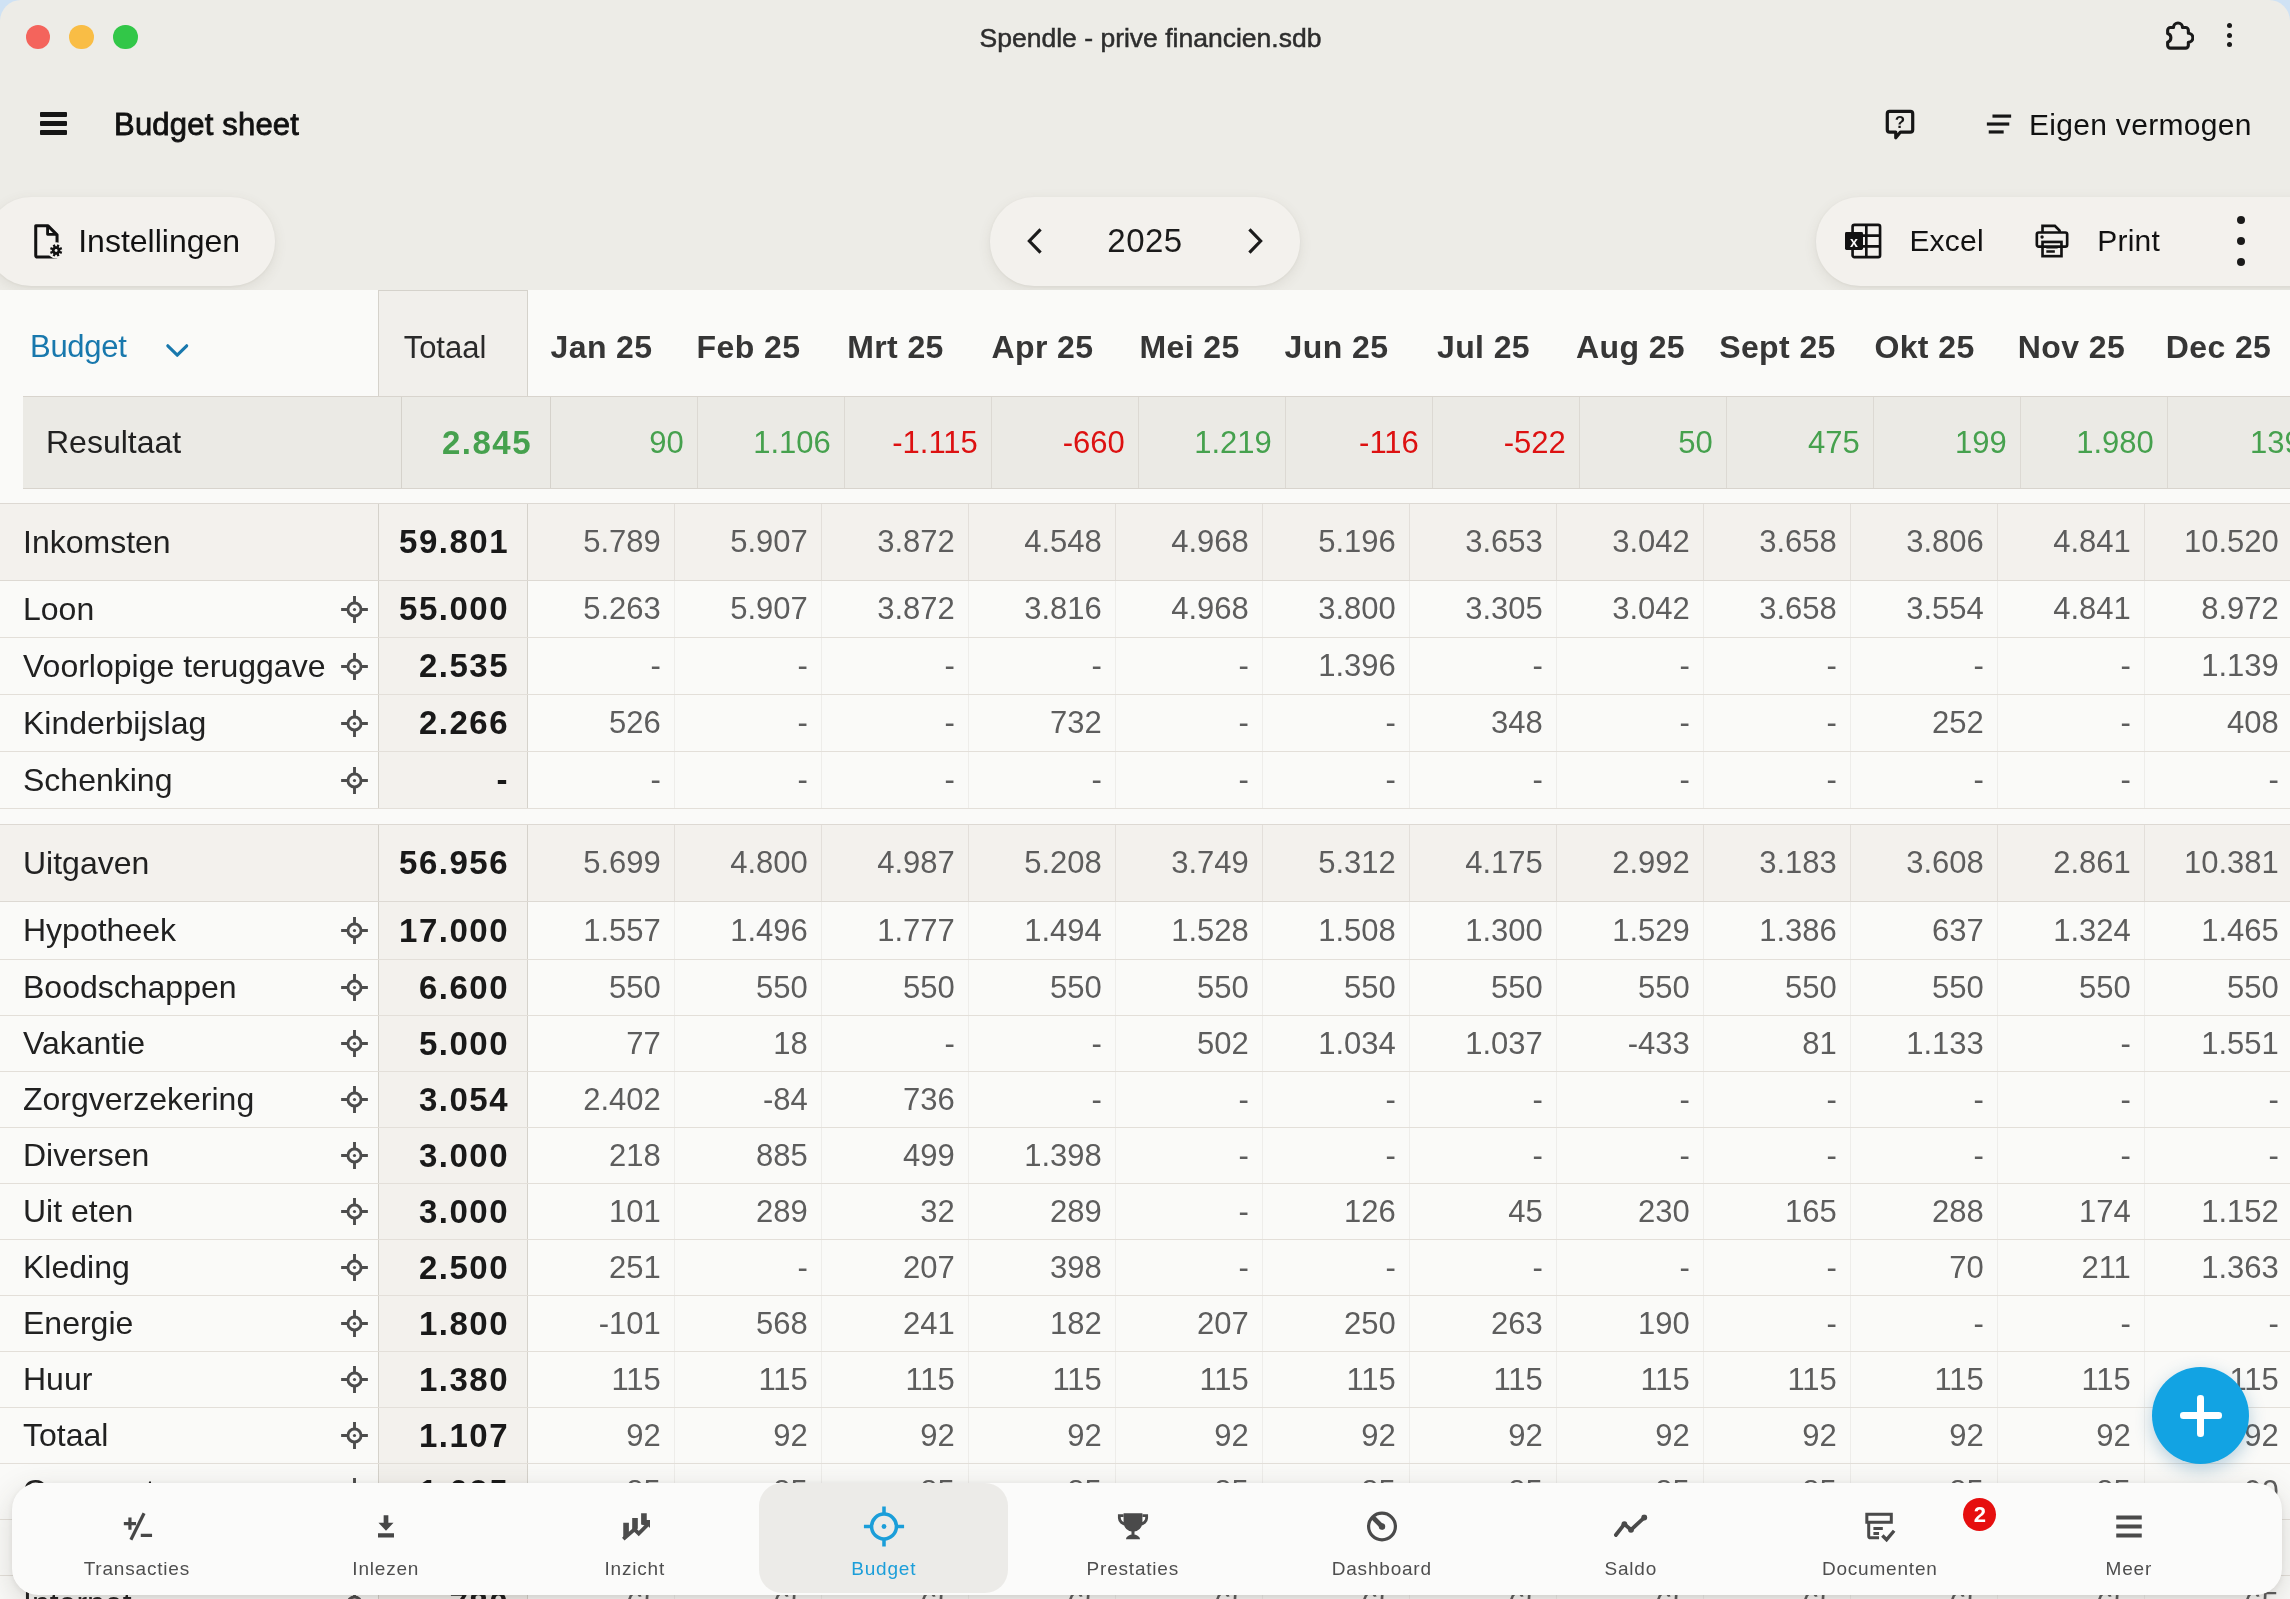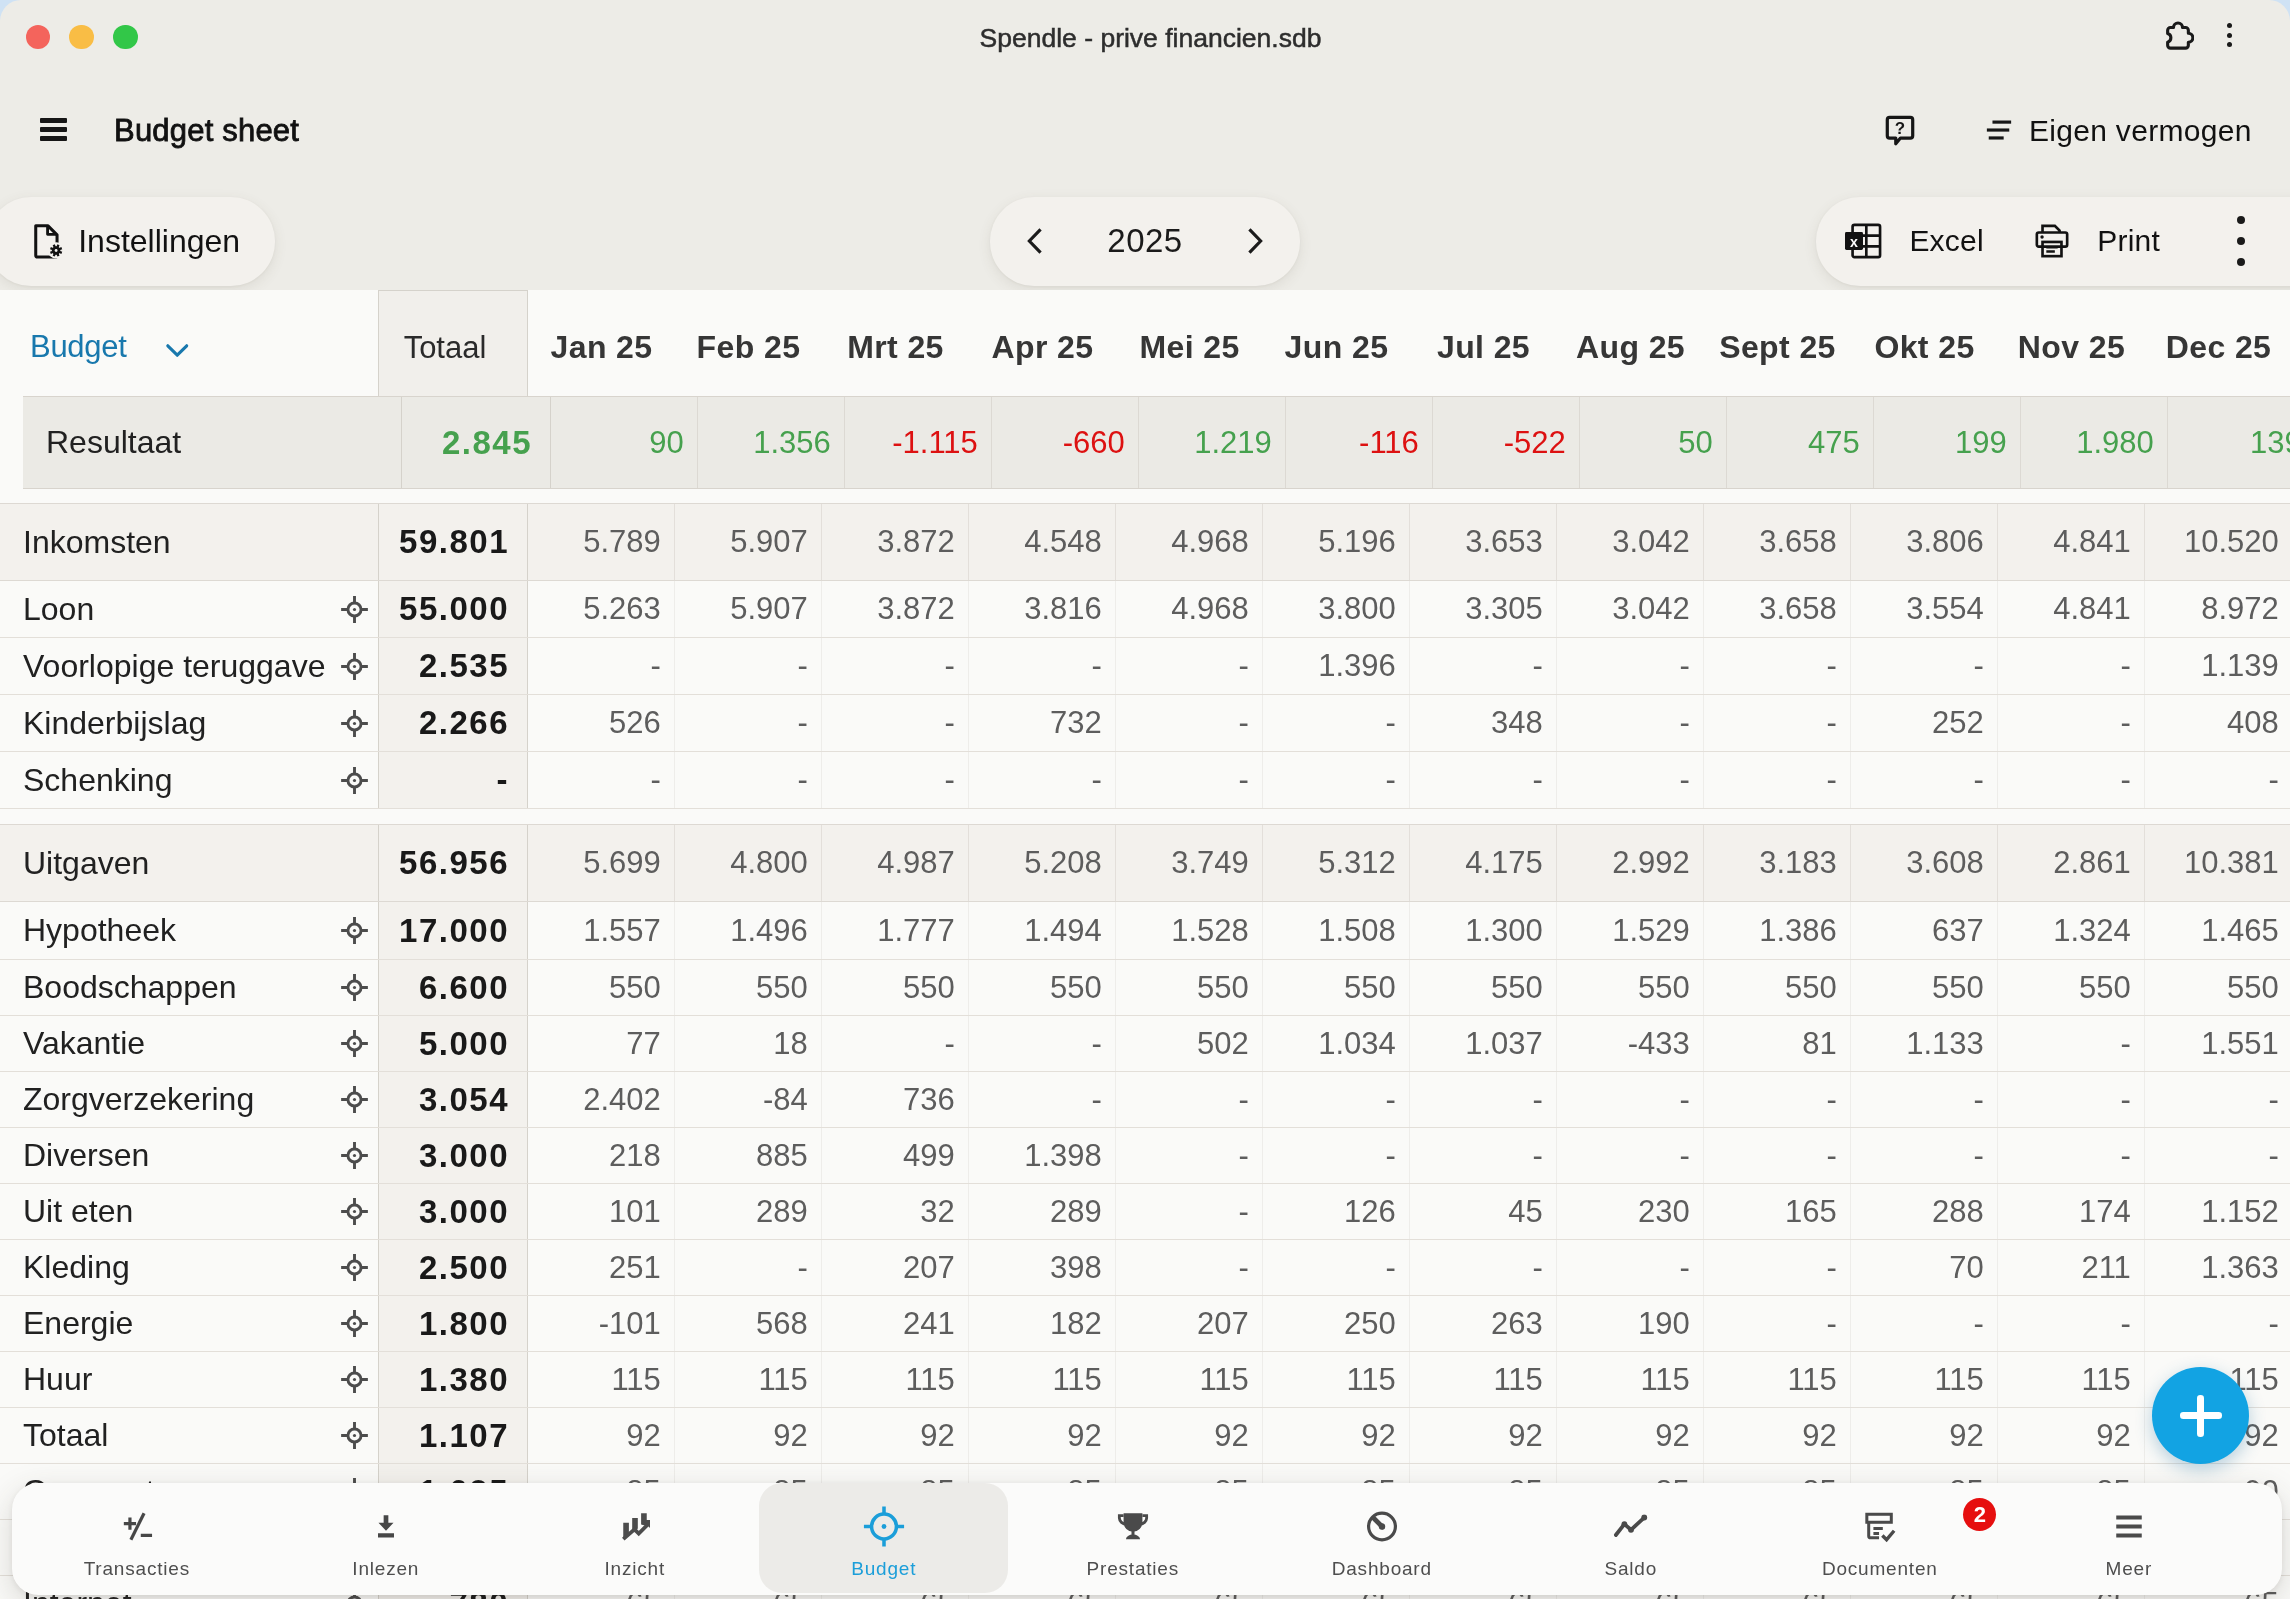--- a/index.html
+++ b/index.html
@@ -3,21 +3,21 @@
 * { margin:0; padding:0; box-sizing:border-box; }
 html,body { width:2290px; height:1599px; overflow:hidden; }
 body { background:#cfe2f4; font-family:"Liberation Sans", sans-serif; }
 .win { position:absolute; inset:0; border-radius:21px 21px 0 0; overflow:hidden; background:#edece7; }
 .titlebar { position:absolute; top:0; left:0; right:4px; height:74px; }
 .tl { position:absolute; top:24.6px; width:24.6px; height:24.6px; border-radius:50%; }
 .title { position:absolute; top:23px; left:15px; right:0; text-align:center; font-size:26.5px; color:#2d2d2d; font-weight:400; -webkit-text-stroke:0.5px #2d2d2d; letter-spacing:0; }
 .puz { position:absolute; left:2162px; top:18px; }
 .vdots { position:absolute; width:5.7px; }
 .vdots i { position:absolute; left:0; border-radius:50%; background:#1a1a1a; }
-.appbar { position:absolute; top:74px; left:0; right:0; height:114px; }
+.appbar { position:absolute; top:68px; left:0; right:0; height:114px; }
 .burger { position:absolute; left:40px; top:44px; width:26.5px; height:24.6px; }
 .burger i { display:block; height:4.7px; background:#161616; border-radius:0.9px; margin-bottom:4.5px; }
 .apptitle { position:absolute; left:114px; top:50%; transform:translateY(-50%); font-size:31px; font-weight:400; -webkit-text-stroke:0.8px #111; letter-spacing:0.2px; color:#111; }
 .hlp { position:absolute; left:1884px; top:40px; }
 .lns { position:absolute; left:1985px; top:45px; }
 .ev { position:absolute; left:2029px; top:50%; transform:translateY(-50%); font-size:30px; letter-spacing:0.3px; color:#111; }
 .toolbar { position:absolute; top:187px; left:0; right:0; height:102px; }
 .pill { position:absolute; top:9.5px; height:89px; background:#f3f1ed; border-radius:44px; box-shadow:0 3.8px 13.2px rgba(90,80,60,0.10), 0 0.9px 2.8px rgba(90,80,60,0.06); display:flex; align-items:center; }
 .pill.inst { left:-13.2px; width:288px; padding-left:44px; gap:11.4px; }
 .ptxt { font-size:30px; color:#121212; letter-spacing:0.2px; }
@@ -176,21 +176,21 @@
         <div class="c mon mh">Okt 25</div>
         <div class="c mon mh">Nov 25</div>
         <div class="c mon mh">Dec 25</div>
       </div>
       <div class="row res" style="height:93px">
         <div class="c lbl">
           <span>Resultaat</span>
         </div>
         <div class="c tot grn bold">2.845</div>
         <div class="c mon grn">90</div>
-        <div class="c mon grn">1.356</div>
+        <div class="c mon grn">1.106</div>
         <div class="c mon red">-1.115</div>
         <div class="c mon red">-660</div>
         <div class="c mon grn">1.219</div>
         <div class="c mon red">-116</div>
         <div class="c mon red">-522</div>
         <div class="c mon grn">50</div>
         <div class="c mon grn">475</div>
         <div class="c mon grn">199</div>
         <div class="c mon grn">1.980</div>
         <div class="c mon grn">139</div>

